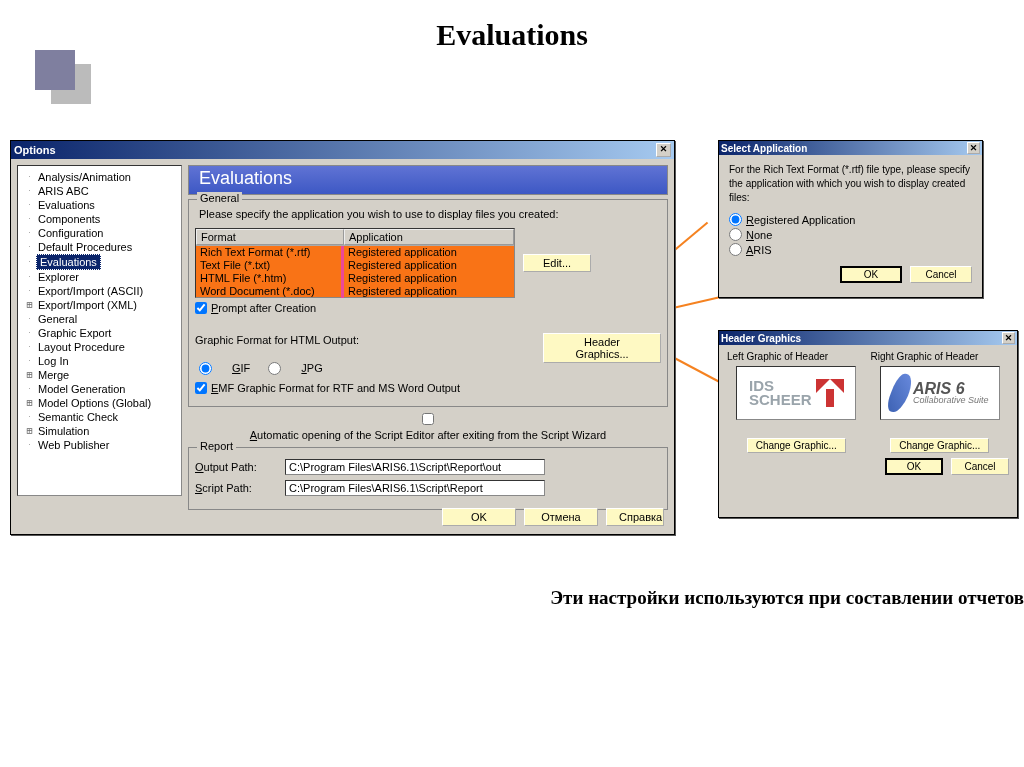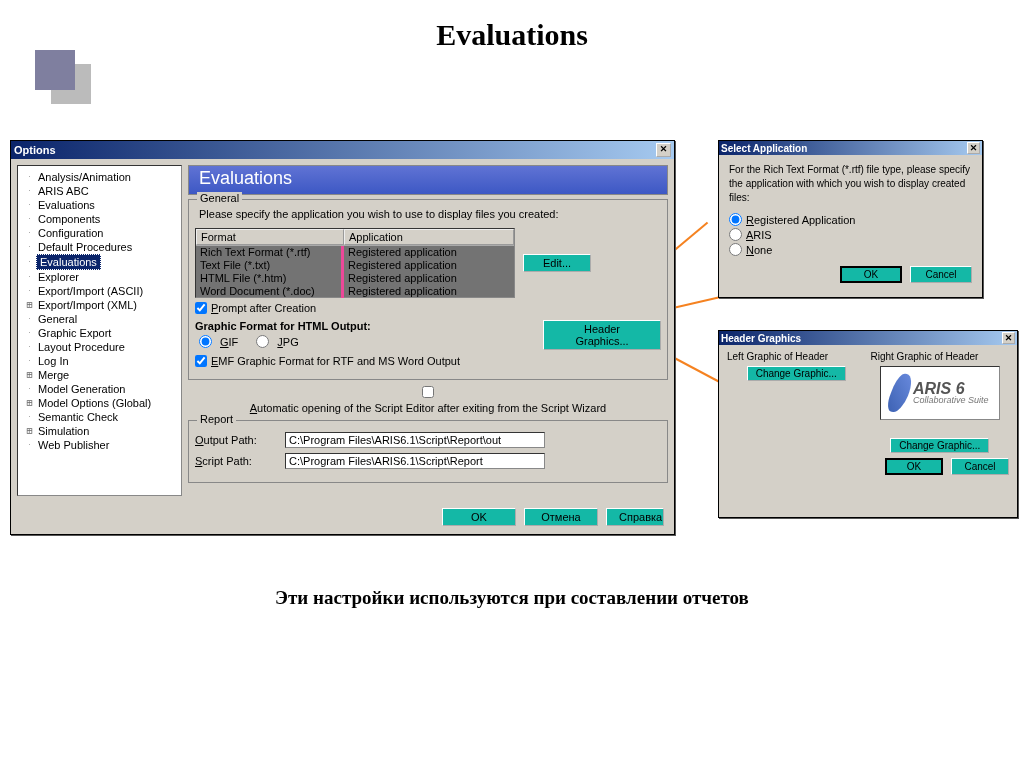--- a/index.html
+++ b/index.html
@@ -22,21 +22,21 @@
   position: absolute;
   left: 35px; top: 50px;
 }
 .deco-square .sq1 { position: absolute; left: 16px; top: 14px; width: 40px; height: 40px; background: #bbb; }
 .deco-square .sq2 { position: absolute; left: 0; top: 0; width: 40px; height: 40px; background: #7f7f9f; }
 
 .caption {
   position: absolute;
   left: 0; top: 587px;
   width: 100%;
-  text-align: center;
+  text-align: right;
   font-family: "Times New Roman", serif;
   font-size: 19px;
   font-weight: bold;
 }
 
 
 .win {
   position: absolute;
   background: #d4d0c8;
   border: 1px solid #000;
@@ -57,21 +57,21 @@
   width: 15px; height: 14px;
   background: #d4d0c8;
   border: 1px outset #fff;
   color: #000;
   font-size: 9px;
   line-height: 10px;
   text-align: center;
   cursor: pointer;
 }
 .btn {
-  background: #14b8a6;
+  background: #fef9c3;
   border: 1px outset #fff;
   font-size: 11px;
   padding: 2px 12px;
   cursor: pointer;
 }
 .btn.small { font-size: 10px; padding: 1px 8px; }
 .btn.default { border: 2px solid #000; padding: 1px 11px; }
 
 
 .options-win { left: 10px; top: 140px; width: 665px; height: 395px; }
@@ -109,37 +109,37 @@
 .group-title {
   position: absolute;
   top: -8px; left: 8px;
   background: #d4d0c8;
   padding: 0 3px;
   font-size: 11px;
 }
 .instr { font-size: 11px; margin: 2px 0 8px 4px; }
 .table-wrap { display: flex; gap: 8px; align-items: center; }
 .fmt-table {
-  background: #737373;
+  background: #f97316;
   border: 1px inset #888;
   width: 320px;
   height: 70px;
 }
 .fmt-table .hdr { display: flex; background: #d4d0c8; border-bottom: 1px solid #aaa; }
 .fmt-table .hdr div { border: 1px outset #eee; padding: 1px 4px; font-size: 11px; }
 .fmt-table .hdr .c1 { width: 148px; }
 .fmt-table .hdr .c2 { flex: 1; }
 .fmt-table .row { display: flex; font-size: 11px; line-height: 13px; }
 .fmt-table .row .c1 { width: 148px; padding-left: 4px; border-right: 3px solid #ec4899;}
 .fmt-table .row .c2 { flex: 1; padding-left: 4px;}
 
 .cb-line { display: flex; align-items: center; gap: 4px; font-size: 11px; margin: 4px 0; }
 .cb-line input[type=checkbox] { width: 12px; height: 12px; }
 .radio-line { display: flex; gap: 18px; align-items: center; margin: 3px 0 3px 4px; font-size: 11px;}
-.radio-line label { display: flex; align-items: center; gap: 8px; }
+.radio-line label { display: flex; align-items: flex-start; gap: 20px; }
 .path-row { display: flex; align-items: center; gap: 10px; margin: 5px 0; font-size: 11px;}
 .path-row .lbl { width: 80px; }
 .path-row input[type=text] {
   width: 260px; font-size: 11px; padding: 1px 3px;
   border: 1px inset #888; background: #fff;
 }
 .footer-btns {
   position: absolute;
   right: 10px; bottom: 8px;
   display: flex; gap: 8px;
@@ -317,21 +317,21 @@
           <button class="btn" style="width:68px;">Edit...</button>
         </div>
 
         <label class="cb-line">
           <input type="checkbox" checked="" style="">
           <span><span class="und">P</span><span>rompt after Creation</span></span>
         </label>
 
         <div style="display:flex; align-items:center; justify-content:space-between;">
           <div>
-            <div class="instr" style="margin:2px 0;font-weight:bold;">Graphic Format for HTML Output:</div>
+            <div class="instr" style="margin:16px 0;">Graphic Format for HTML Output:</div>
             <div class="radio-line">
               <label>
                   <input type="radio" name="gf" checked="" style=""> 
                   <span><span class="und">G</span>IF</span>
                 </label>
               <label>
                   <input type="radio" name="gf" style=""> 
                   <span><span class="und">J</span>PG</span>
                 </label>
             </div>
@@ -377,42 +377,48 @@
   </div>
   <div class="selapp-body">
     <p>For the Rich Text Format (*.rtf) file type, please specify the application with which you wish to display created files:</p>
     <div class="radio-col">
       <label>
           <input type="radio" name="sa" checked="" style=""> 
           <span><span class="und">R</span>egistered Application</span>
         </label>
       <label>
           <input type="radio" name="sa" style=""> 
-          <span><span class="und">A</span>RIS</span>
+          <span><span class="und">N</span>one</span>
         </label>
       <label>
           <input type="radio" name="sa" style=""> 
-          <span><span class="und">N</span>one</span>
+          <span><span class="und">A</span>RIS</span>
         </label>
     </div>
     <div class="selapp-btns">
       <button class="btn small default" style="width:62px;">OK</button>
       <button class="btn small" style="width:62px;">Cancel</button>
     </div>
   </div>
 </div>
 
 <div class="win hg-win">
   <div class="titlebar small">
     <span>Header Graphics</span>
     <div class="closebtn" style="width:13px;height:12px;">✕</div>
   </div>
   <div class="hg-body">
     <div class="hg-col">
       <div class="label">Left Graphic of Header</div>
+      <div class="hg-img">
+        <div class="ids-logo">
+          <div class="txt-ids">IDS<br>SCHEER</div>
+          <div class="y-shape"></div>
+        </div>
+      </div>
       <button class="btn small">Change Graphic...</button>
     </div>
     <div class="hg-col">
       <div class="label">Right Graphic of Header</div>
       <div class="hg-img">
         <div class="aris-logo">
           <div class="feather"></div>
           <div class="atxt">
             <span class="l1">ARIS 6</span>
             <span class="l2">Collaborative Suite</span>

